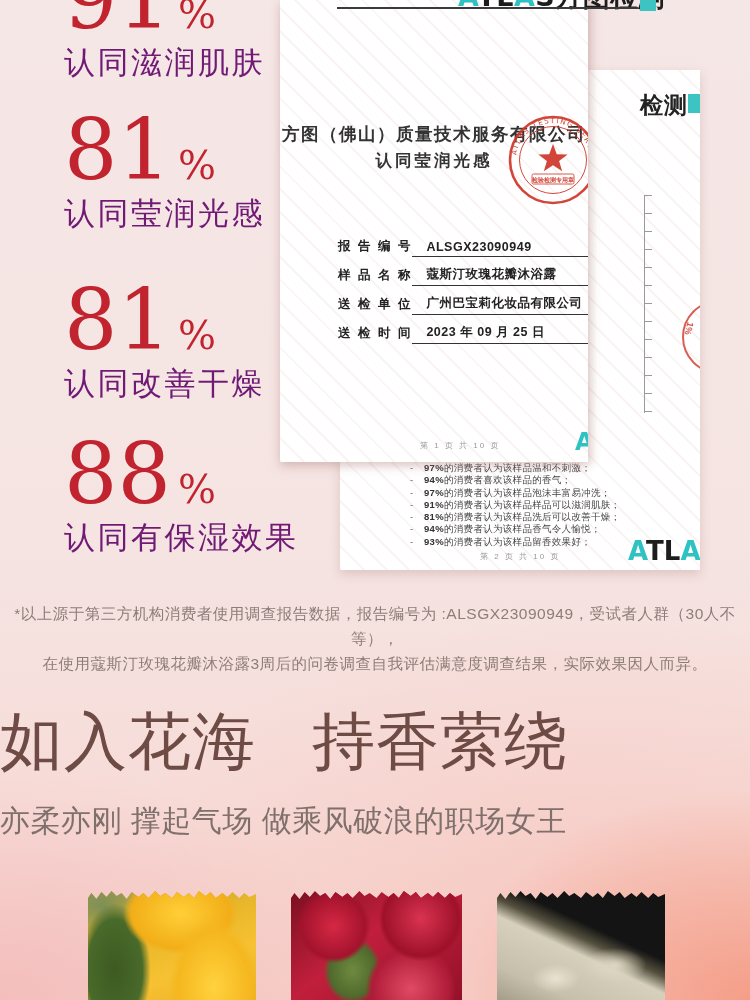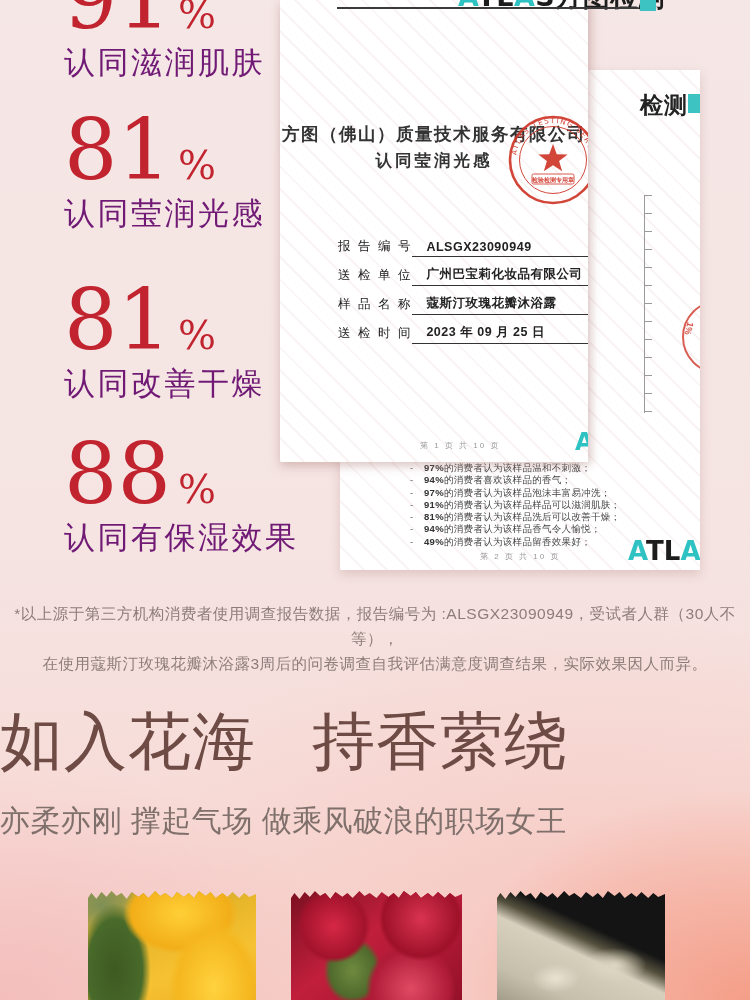--- a/index.html
+++ b/index.html
@@ -25,21 +25,21 @@
   .page-front{left:280px;top:0;width:308px;height:462px;z-index:2;
     box-shadow:0 4px 10px rgba(168,124,118,.35),4px 0 9px rgba(168,124,118,.22);}
   .page-back{left:340px;top:70px;width:360px;height:500px;z-index:1;
     box-shadow:0 4px 10px rgba(168,124,118,.3);}
   .company{position:absolute;top:122px;left:0;width:100%;text-align:center;
     font-size:17.5px;font-weight:bold;letter-spacing:1.5px;color:#333;}
   .doctitle{position:absolute;top:150px;left:0;width:100%;text-align:center;
     font-size:16.5px;font-weight:bold;letter-spacing:3px;color:#333;}
   .fields{position:absolute;left:58px;top:228px;width:284px;}
   .frow{display:flex;align-items:flex-end;height:29px;}
-  .flabel{font-size:12.5px;font-weight:normal;color:#222;letter-spacing:2px;white-space:nowrap;padding-bottom:2px;text-align:right;}
+  .flabel{font-size:12.5px;font-weight:bold;color:#222;letter-spacing:2px;white-space:nowrap;padding-bottom:2px;text-align:right;}
   .fvalue{flex:1;font-size:12.5px;font-weight:bold;color:#222;letter-spacing:.5px;
     border-bottom:1.5px solid #333;padding:0 0 2px 14px;white-space:nowrap;}
   .pagenum{position:absolute;font-size:8px;letter-spacing:2px;color:#999;white-space:nowrap;}
   .atlas{position:absolute;font-family:"DejaVu Sans",sans-serif;font-weight:bold;white-space:nowrap;}
   .atlas span{color:#1d1d1d;} .atlas .teal{color:#2fc2c3;}
   .tealsq{position:absolute;background:#3cc3c2;}
   .banner-line{position:absolute;left:337px;top:7px;width:301px;height:2px;background:#3a3a3a;z-index:3;}
   .banner-text{position:absolute;left:458px;top:-21px;z-index:3;font-size:27px;font-weight:bold;
     font-family:"DejaVu Sans",sans-serif;letter-spacing:.5px;white-space:nowrap;color:#1d1d1d;}
   .banner-text .teal{color:#2fc2c3;}
@@ -137,21 +137,21 @@
         <span class="fpct">81%</span>
         <span>的消费者认为该样品洗后可以改善干燥；</span>
       </div>
     <div class="findrow">
         <span class="dash">-</span>
         <span class="fpct">94%</span>
         <span>的消费者认为该样品香气令人愉悦；</span>
       </div>
     <div class="findrow">
         <span class="dash">-</span>
-        <span class="fpct">49%</span>
+        <span class="fpct">93%</span>
         <span>的消费者认为该样品留香效果好；</span>
       </div>
   </div>
 
   <div class="pagenum" style="left:140px;top:481px;">第 2 页 共 10 页</div>
   <div class="atlas" style="left:288px;top:466px;font-size:26px;"><span class="teal">A</span><span>TL</span><span class="teal">A</span></div>
 </div>
 
 <div class="page page-front">
   <div class="company">方图（佛山）质量技术服务有限公司</div>
@@ -171,26 +171,26 @@
     <rect x="25" y="60" width="42" height="10" fill="none" stroke="#cf372a" stroke-width="0.9" rx="1.5"></rect>
     <text x="46" y="67.6" text-anchor="middle" fill="#cf372a" font-size="6" font-weight="bold" font-family="DejaVu Sans, sans-serif">检验检测专用章</text>
   </svg>
 
   <div class="fields">
     <div class="frow">
         <span class="flabel">报 告 编 号</span>
         <span class="fvalue">ALSGX23090949</span>
       </div>
     <div class="frow">
+        <span class="flabel">样 品 名 称</span>
+        <span class="fvalue">蔻斯汀玫瑰花瓣沐浴露</span>
+      </div>
+    <div class="frow">
         <span class="flabel">送 检 单 位</span>
         <span class="fvalue">广州巴宝莉化妆品有限公司</span>
-      </div>
-    <div class="frow">
-        <span class="flabel">样 品 名 称</span>
-        <span class="fvalue">蔻斯汀玫瑰花瓣沐浴露</span>
       </div>
     <div class="frow">
         <span class="flabel">送 检 时 间</span>
         <span class="fvalue">2023 年 09 月 25 日</span>
       </div>
   </div>
 
   <div class="stamp-arc" style="left:348px;top:168px;width:80px;height:80px;"></div>
   <div class="pagenum" style="left:140px;top:440px;">第 1 页 共 10 页</div>
   <div class="atlas" style="left:295px;top:428px;font-size:24px;"><span class="teal">A</span><span>TL</span><span class="teal">A</span><span>S</span></div>

